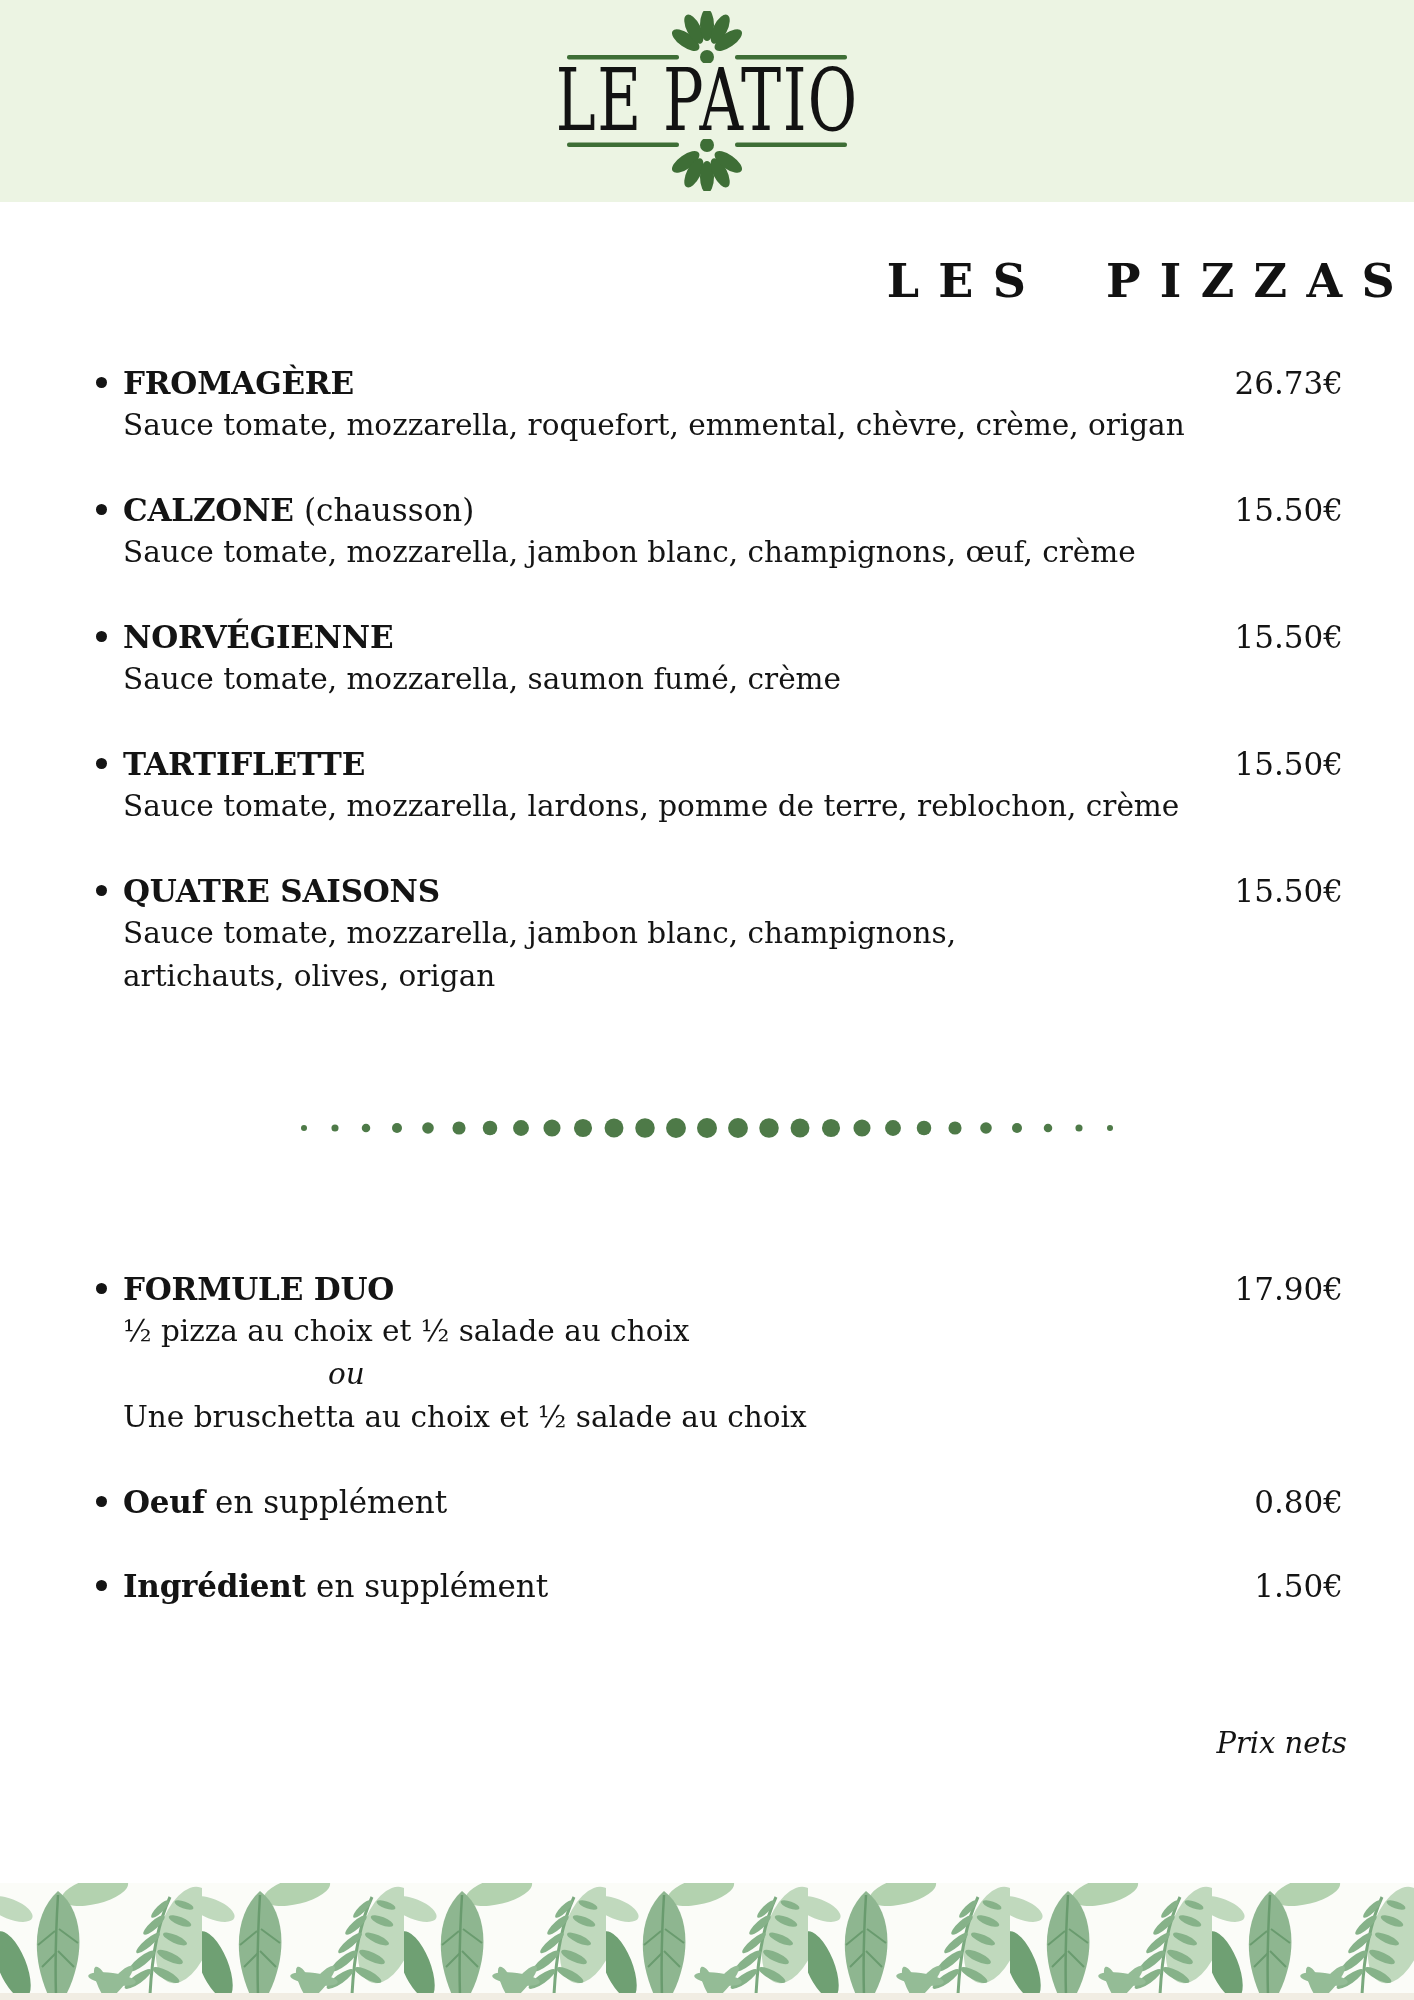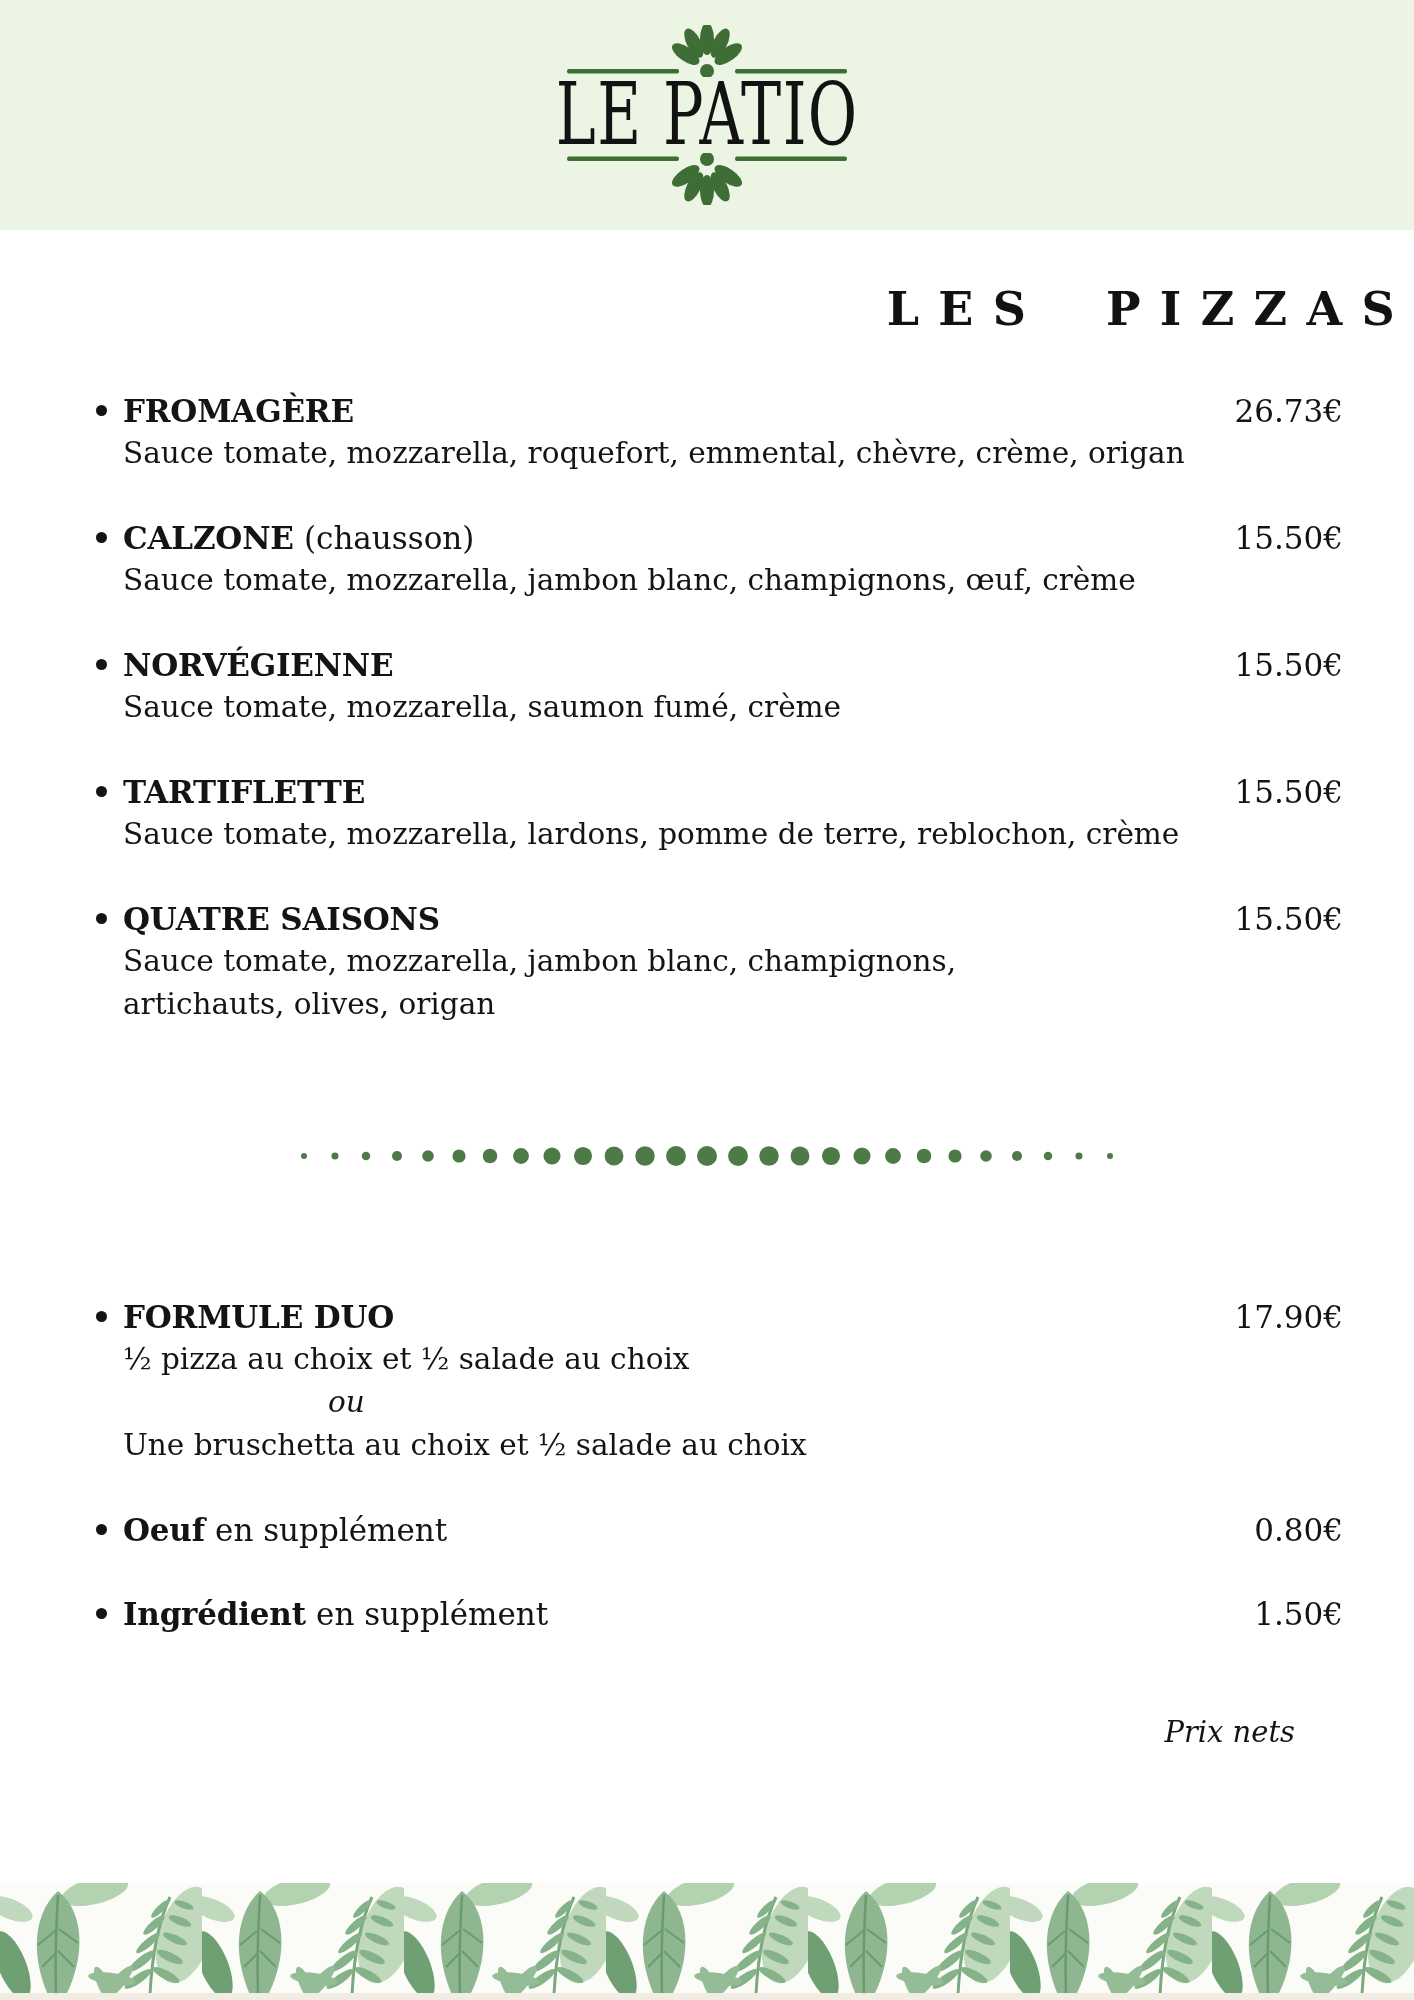--- a/index.html
+++ b/index.html
@@ -8,21 +8,21 @@
     position:relative;
     width:1414px; height:2000px;
     background:#ffffff;
     font-family:"DejaVu Serif","Liberation Serif",serif;
     color:#141414;
     overflow:hidden;
   }
 
   
   .header-band {
-    height:230px;
+    height:202px;
     background:#ecf4e3;
     display:flex; align-items:center; justify-content:center;
   }
   .logo { text-align:center; }
   .logo-ornament { display:block; margin:0 auto; }
   .logo-ornament.flipped { transform:scaleY(-1); }
   .brand-name {
     display:block;
     font-size:86px;
     line-height:0.82;
@@ -71,23 +71,23 @@
   .item-suffix { font-weight:normal; margin-left:0.33em; white-space:nowrap; }
   .item-price { margin-left:auto; font-weight:normal; white-space:nowrap; }
   .desc { font-size:29.5px; line-height:43px; }
   .desc.ou { font-style:italic; padding-left:205px; }
 
   
   .dot-divider { display:block; margin:110px auto 0 auto; }
 
   
   .prix-nets {
-    margin-top:80px;
+    margin-top:119px;
     text-align:right;
-    padding-right:119px;
+    padding-right:67px;
     font-style:italic;
     font-size:29px;
   }
 
   
   .footer-leaves {
     position:absolute;
     left:0; bottom:7px;
     width:1414px; height:110px;
     display:block;

